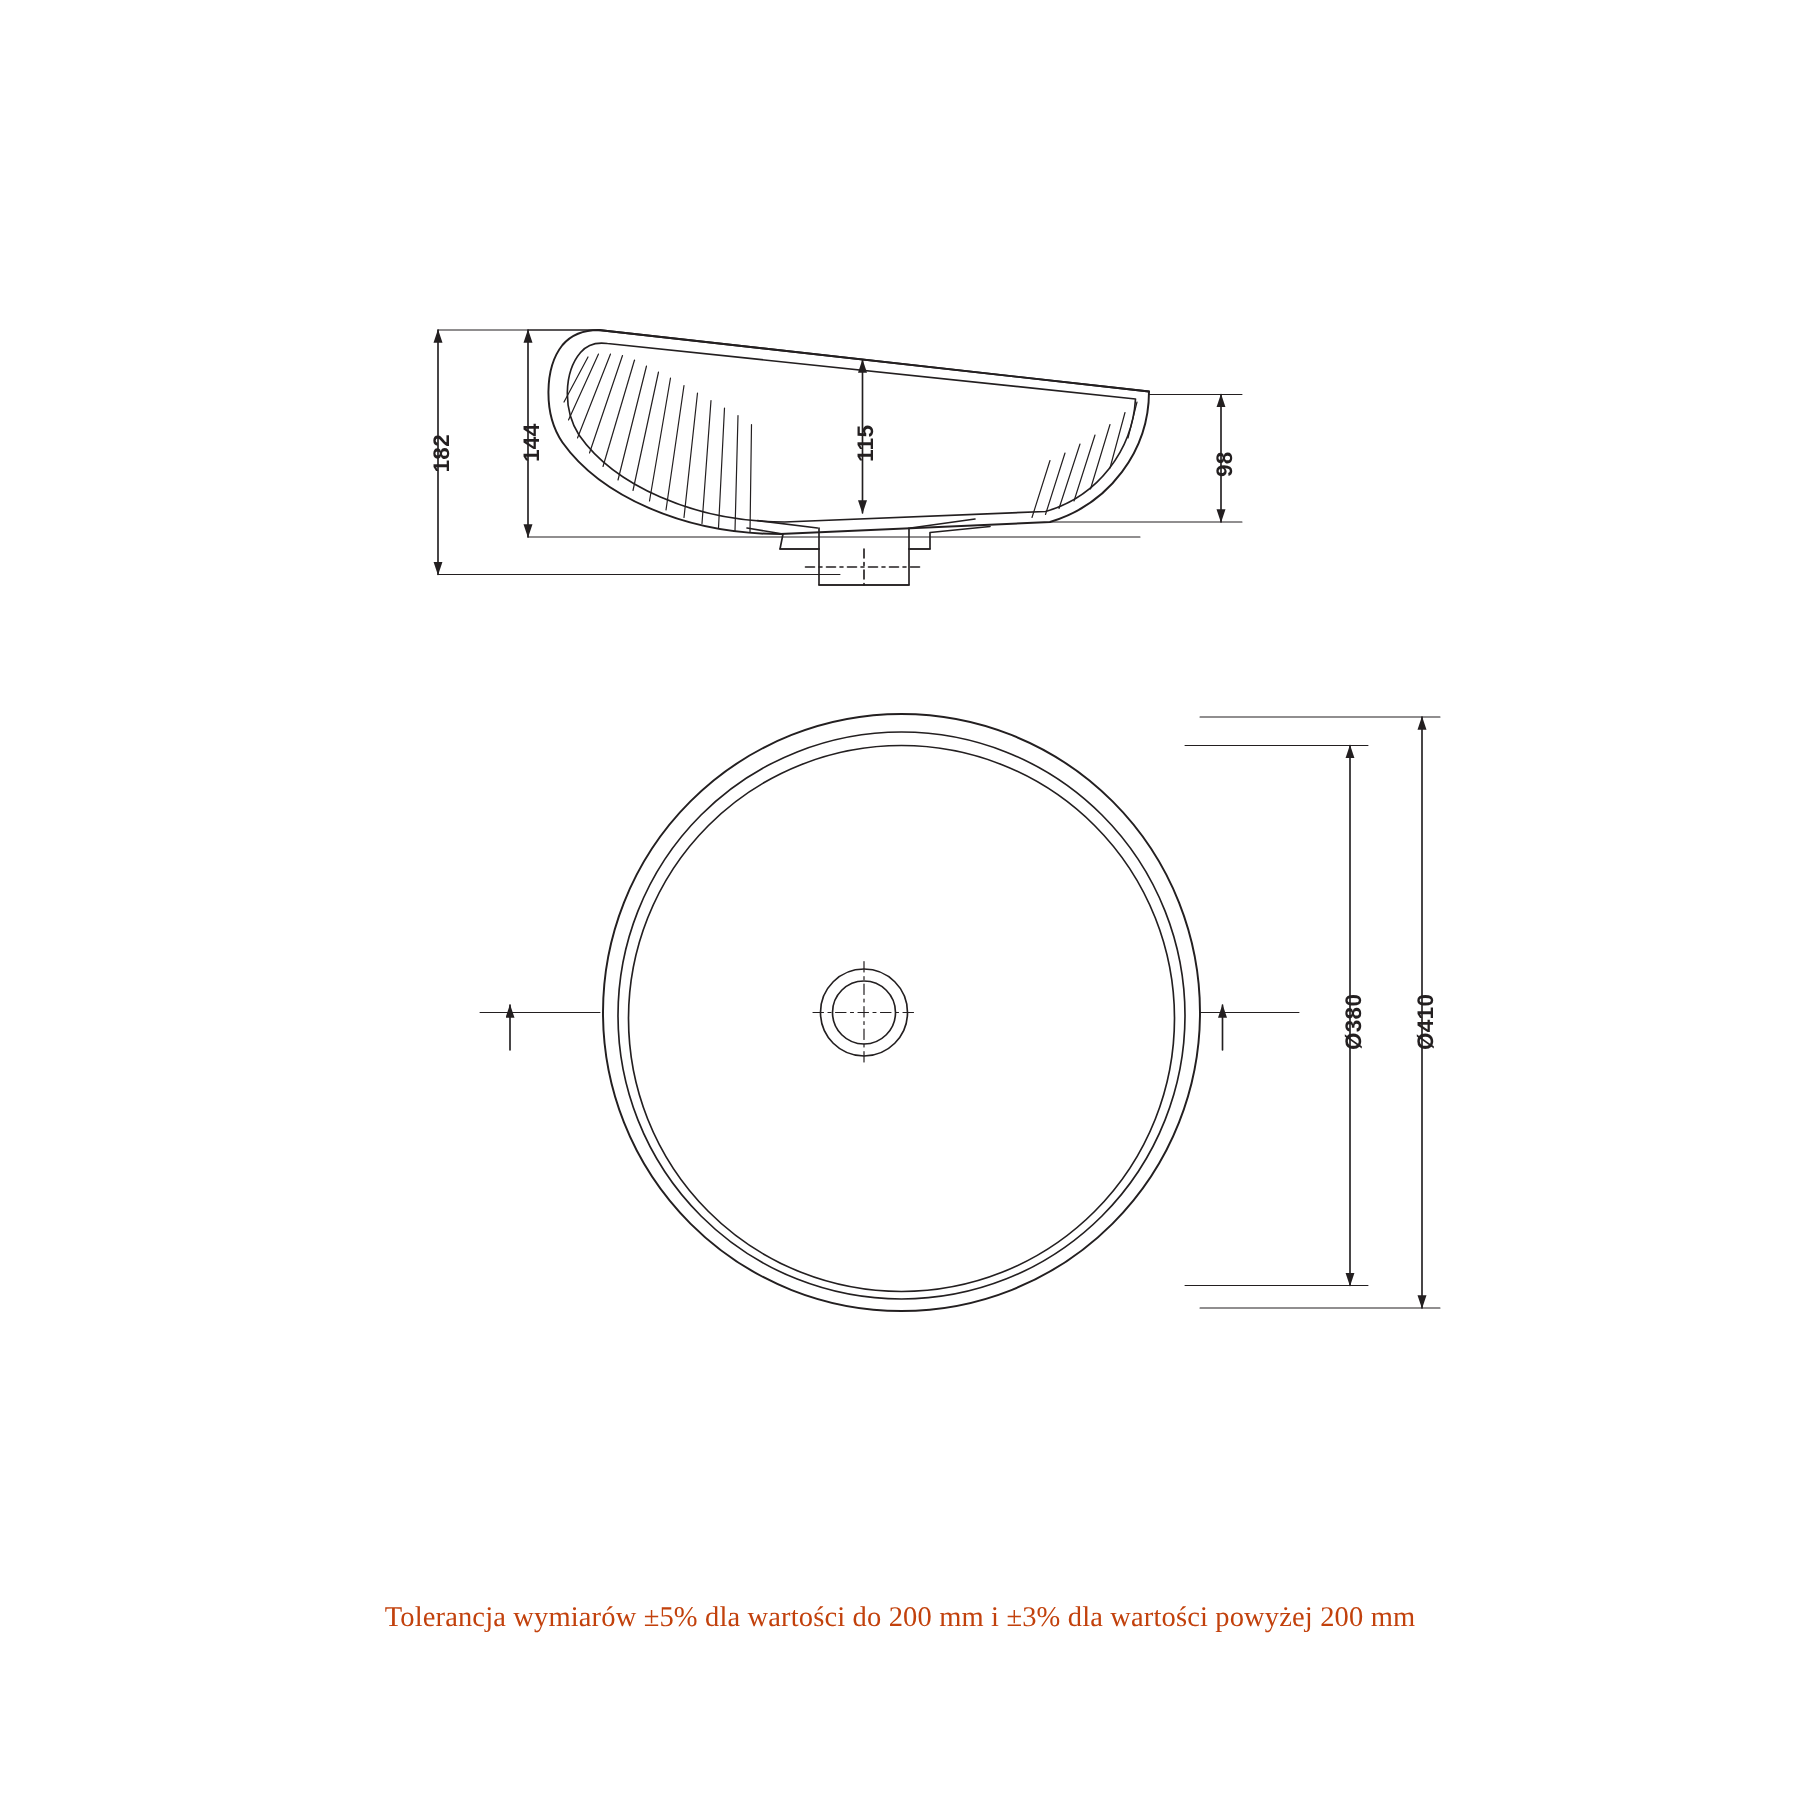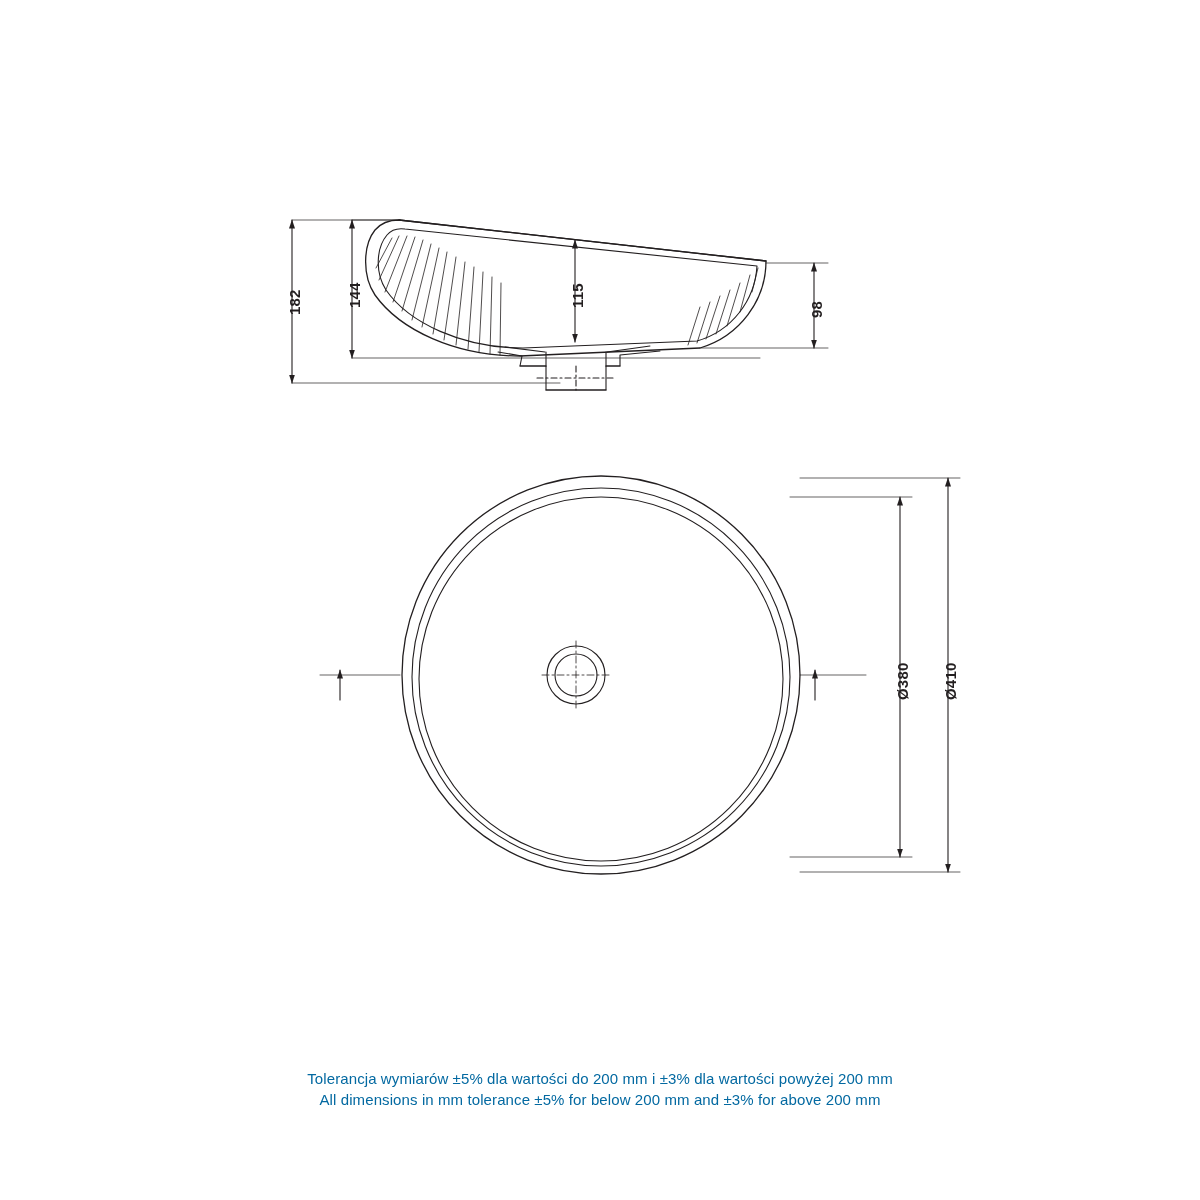--- a/index.html
+++ b/index.html
@@ -36,23 +36,23 @@
     transform: rotate(-90deg);
   }
   .note-block {
     position: absolute;
     left: 0;
     top: 1068px;
     width: 1200px;
     text-align: center;
   }
   .note-line {
-    font-family: Liberation Sans, sans-serif;
-    font-size: 15px;
-    color: #0369a1;
+    font-family: Liberation Serif, serif;
+    font-size: 19px;
+    color: #c2410c;
     line-height: 21px;
     letter-spacing: 0.1px;
   }
 </style>
 </head>
 <body>
 
 <svg id="sheet" viewBox="0 0 1200 1200" xmlns="http://www.w3.org/2000/svg">
 
   <defs>
@@ -177,14 +177,13 @@
 <div class="dim-label vert" style="left:569px; top:308px;">115</div>
 
 <div class="dim-label vert" style="left:808px; top:318px;">98</div>
 
 <div class="dim-label vert" style="left:894px; top:700px;">Ø380</div>
 
 <div class="dim-label vert" style="left:942px; top:700px;">Ø410</div>
 
 <div class="note-block">
   <div class="note-line">Tolerancja wymiarów ±5% dla wartości do 200 mm i ±3% dla wartości powyżej 200 mm</div>
-  <div class="note-line">All dimensions in mm tolerance ±5% for below 200 mm and ±3% for above 200 mm</div>
 </div>
 
 </body></html>

